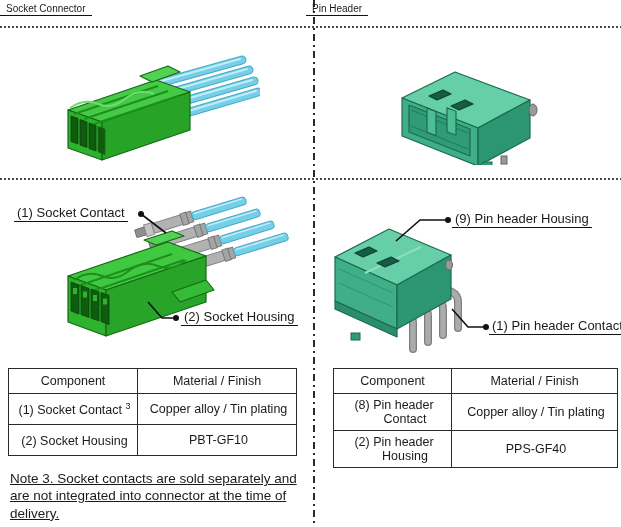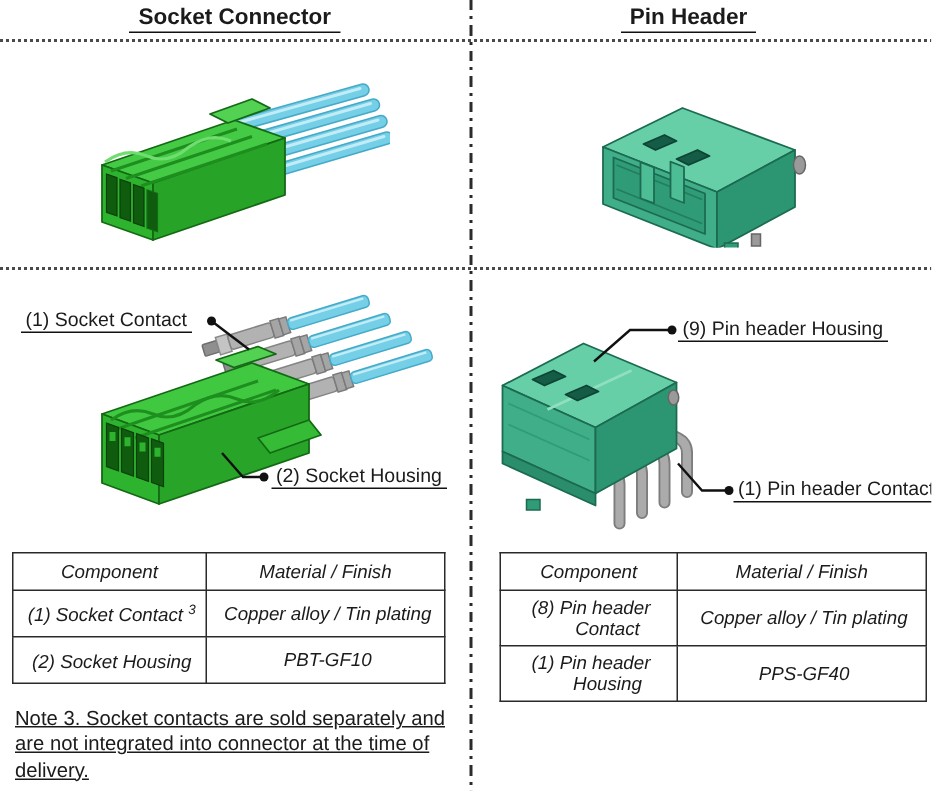--- a/index.html
+++ b/index.html
@@ -8,41 +8,41 @@
     font-family:"Liberation Sans",sans-serif;color:#1b1b1b;overflow:hidden;
   }
   
   .hline{position:absolute;left:0;width:621px;height:2px;
     background:repeating-linear-gradient(90deg,#4a4a4a 0 2px,transparent 2px 4px);}
   #hline-top{top:26px;}
   #hline-mid{top:178px;}
   .vline{position:absolute;top:0;height:527px;width:2px;left:313px;
     background:repeating-linear-gradient(180deg,#2b2b2b 0 7px,transparent 7px 11px,#2b2b2b 11px 13px,transparent 13px 17px);}
   
-  .col-header{position:absolute;top:3px;text-align:center;font-size:15px;font-weight:bold;}
+  .col-header{position:absolute;top:3px;font-size:10px;}
   .col-header span{display:inline-block;border-bottom:1.6px solid #111;padding:0 6px 1px 6px;}
   #header-left{left:0;width:313px;}
   #header-right{left:306px;width:306px;}
   
   .callout{position:absolute;font-size:13px;white-space:nowrap;}
   .callout span{display:inline-block;border-bottom:1.5px solid #111;padding:0 3px 1px 3px;}
   #callout-socket-contact{left:14px;top:205px;}
   #callout-socket-housing{left:181px;top:309px;}
   #callout-pin-housing{left:452px;top:211px;}
   #callout-pin-contact{left:489px;top:318px;}
   
   .fig{position:absolute;}
   #fig-socket-top{left:40px;top:48px;}
   #fig-pinheader-top{left:385px;top:50px;}
   #fig-contacts{left:130px;top:188px;}
   #fig-socket-housing{left:48px;top:228px;}
   #fig-pinheader-mid{left:325px;top:213px;}
   #callout-lines{position:absolute;left:0;top:0;pointer-events:none;}
   
-  table.spec{position:absolute;border-collapse:collapse;table-layout:fixed;font-size:12.5px;font-style:italic;}
+  table.spec{position:absolute;border-collapse:collapse;table-layout:fixed;font-size:12.5px;}
   table.spec td,table.spec th{border:1.6px solid #2a2a2a;font-weight:normal;vertical-align:middle;}
   table.spec th{text-align:center;padding:5px 2px;}
   table.spec td{text-align:center;padding:7px 4px 7px 7px;}
   #table-left{left:8px;top:368px;width:288px;}
   #table-left col.c1{width:129px;} #table-left col.c2{width:159px;}
   #table-right{left:333px;top:368px;width:284px;}
   #table-right col.c1{width:118px;} #table-right col.c2{width:166px;}
   #table-right td{padding-top:4px;padding-bottom:4px;}
   .line2{padding-left:22px;}
   sup{font-size:9px;}
@@ -271,21 +271,21 @@
     </tr>
     <tr>
       <td>
         <div>(8) Pin header</div>
         <div class="line2">Contact</div>
       </td>
       <td>Copper alloy / Tin plating</td>
     </tr>
     <tr>
       <td>
-        <div>(1) Pin header</div>
+        <div>(2) Pin header</div>
         <div class="line2">Housing</div>
       </td>
       <td>PPS-GF40</td>
     </tr>
   </tbody>
     </table>
 
   <div id="note">Note 3. Socket contacts are sold separately and are not integrated into connector at the time of delivery.</div>
 
 </div>

